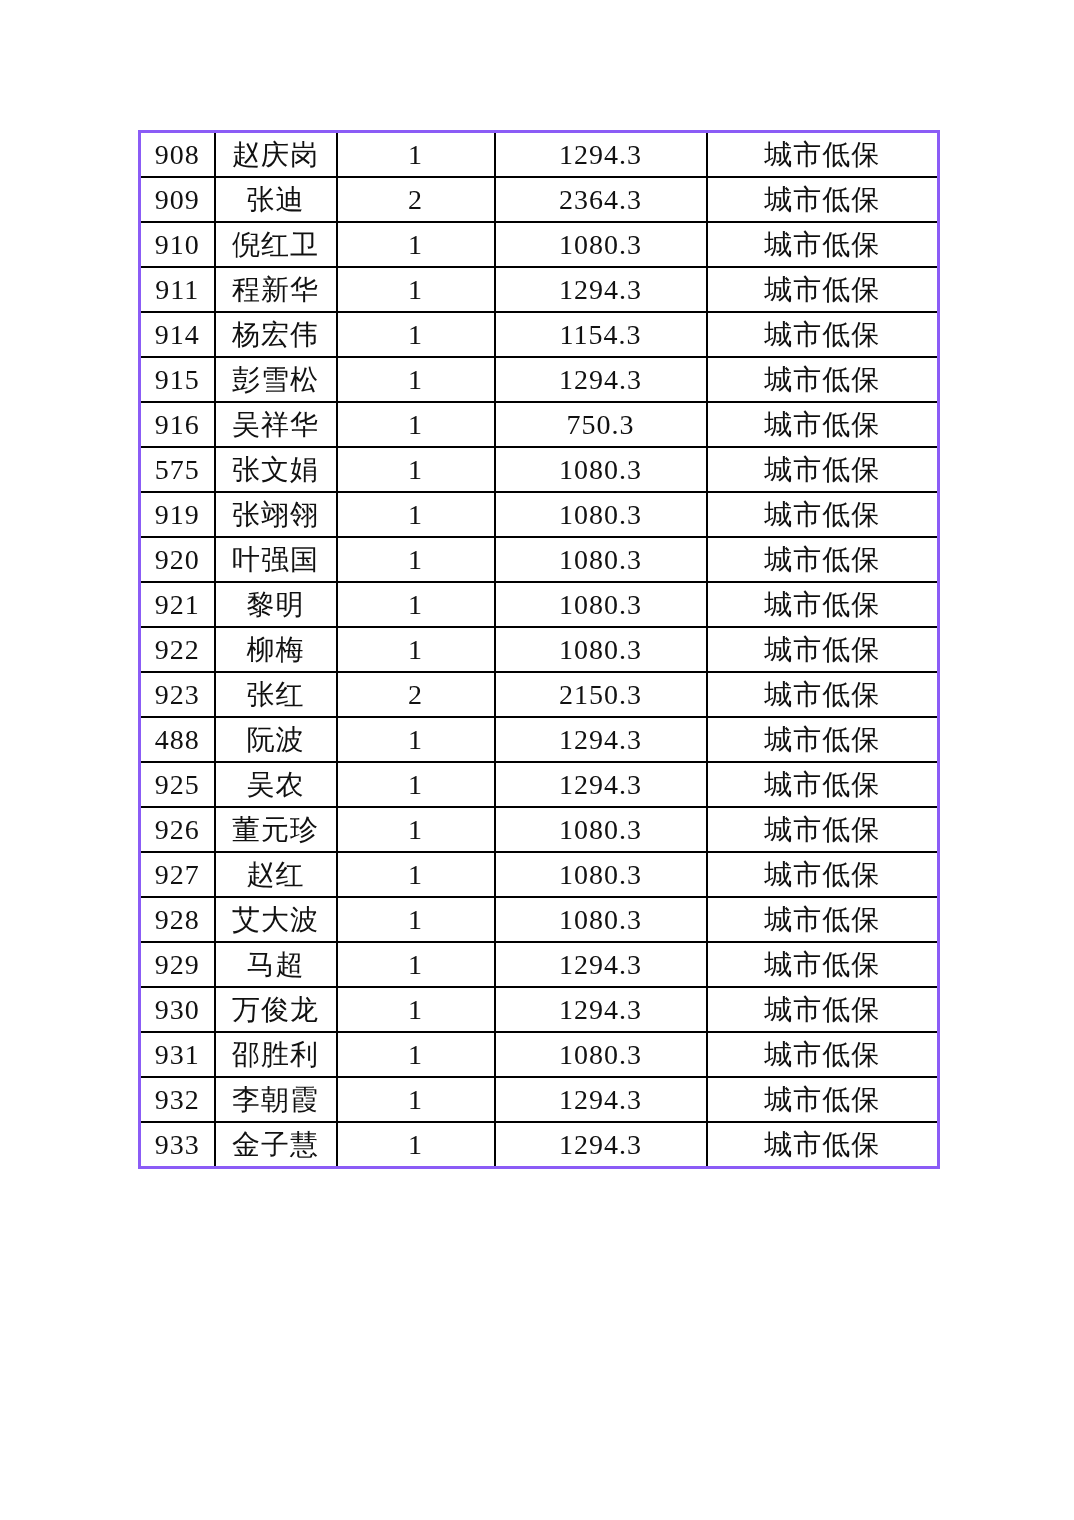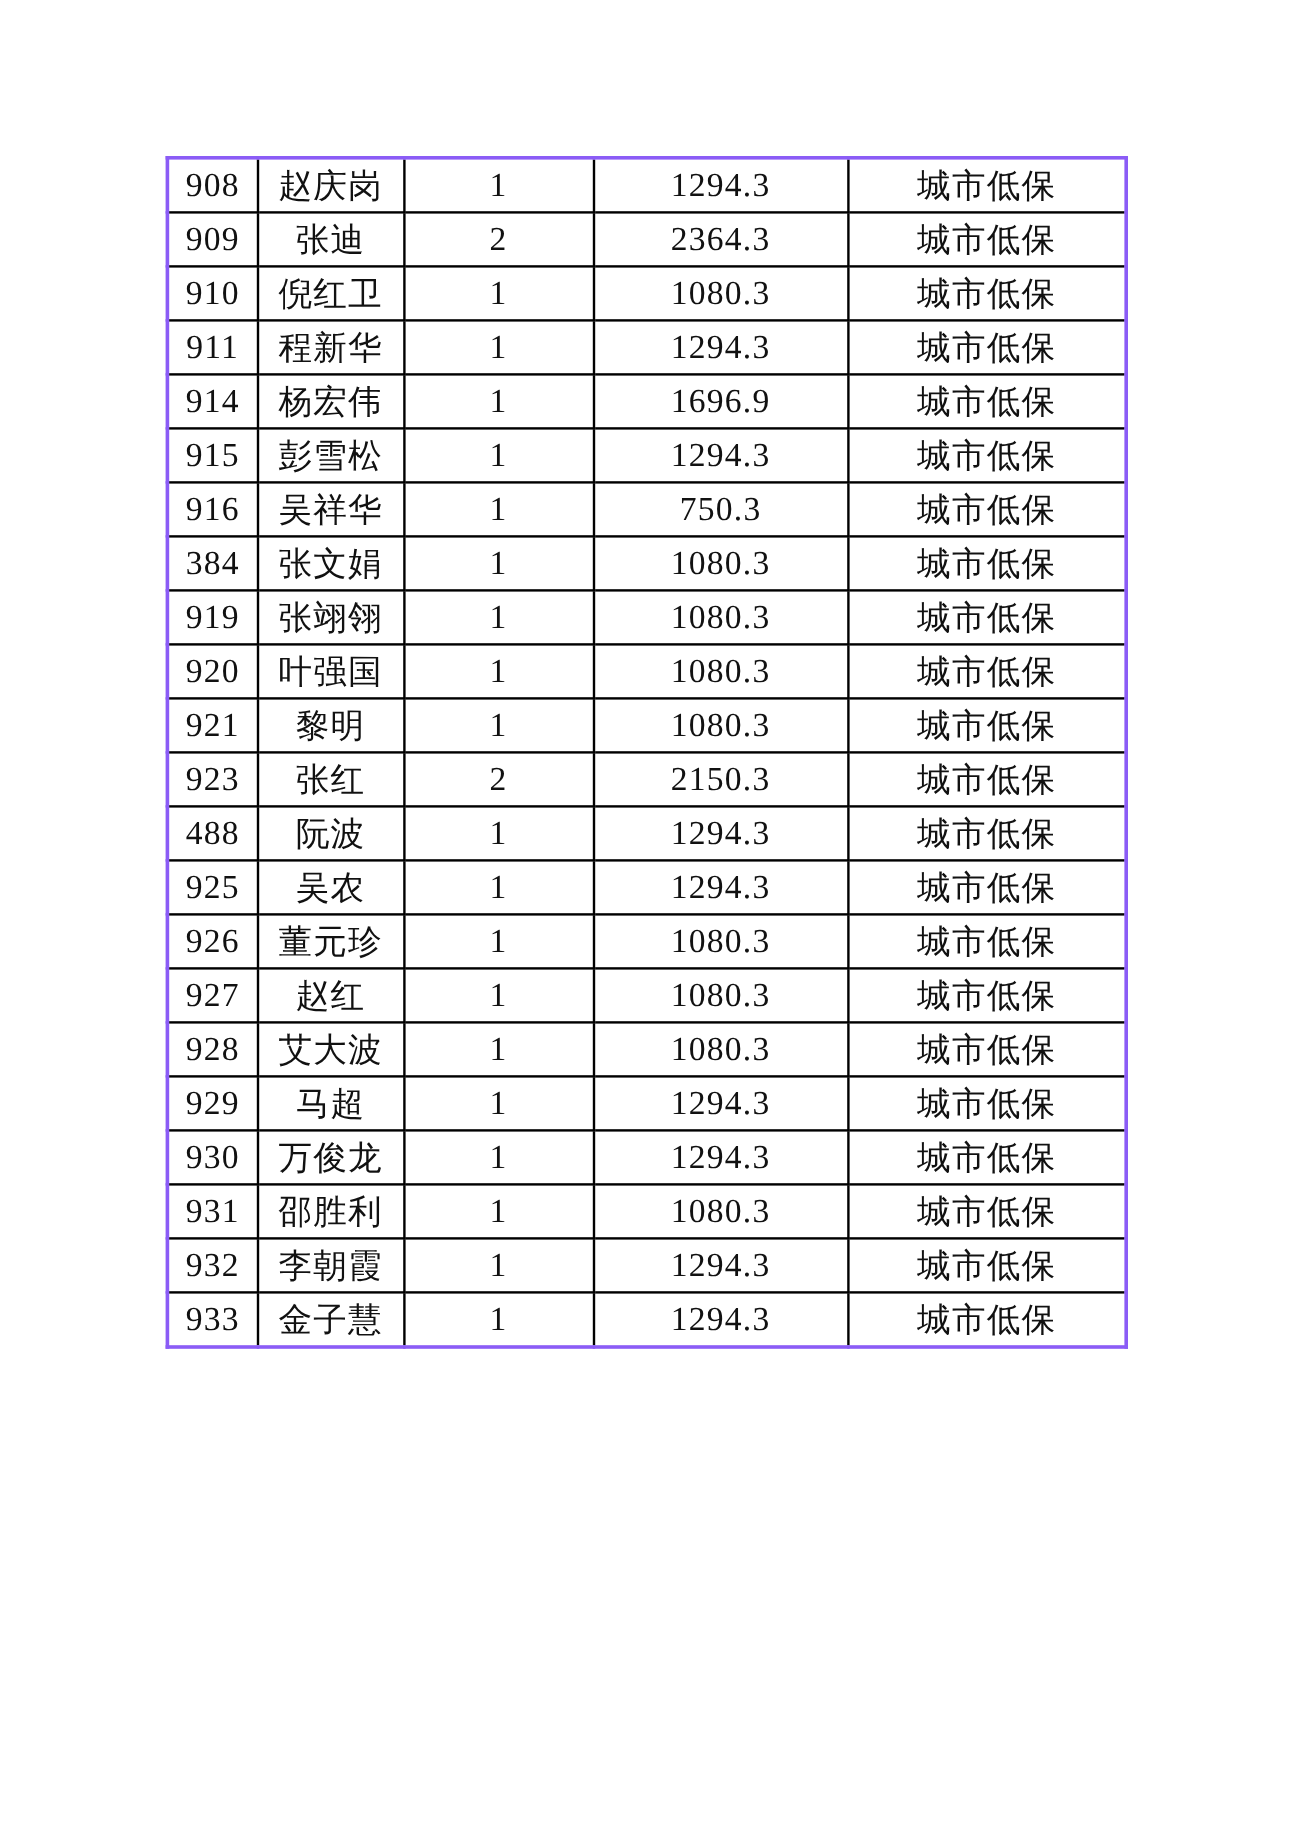--- a/index.html
+++ b/index.html
@@ -81,39 +81,39 @@
           <td>911</td>
           <td>程新华</td>
           <td>1</td>
           <td>1294.3</td>
           <td>城市低保</td>
         </tr>
         <tr>
           <td>914</td>
           <td>杨宏伟</td>
           <td>1</td>
-          <td>1696.9</td>
+          <td>1154.3</td>
           <td>城市低保</td>
         </tr>
         <tr>
           <td>915</td>
           <td>彭雪松</td>
           <td>1</td>
           <td>1294.3</td>
           <td>城市低保</td>
         </tr>
         <tr>
           <td>916</td>
           <td>吴祥华</td>
           <td>1</td>
           <td>750.3</td>
           <td>城市低保</td>
         </tr>
         <tr>
-          <td>384</td>
+          <td>575</td>
           <td>张文娟</td>
           <td>1</td>
           <td>1080.3</td>
           <td>城市低保</td>
         </tr>
         <tr>
           <td>919</td>
           <td>张翊翎</td>
           <td>1</td>
           <td>1080.3</td>
@@ -122,20 +122,27 @@
         <tr>
           <td>920</td>
           <td>叶强国</td>
           <td>1</td>
           <td>1080.3</td>
           <td>城市低保</td>
         </tr>
         <tr>
           <td>921</td>
           <td>黎明</td>
+          <td>1</td>
+          <td>1080.3</td>
+          <td>城市低保</td>
+        </tr>
+        <tr>
+          <td>922</td>
+          <td>柳梅</td>
           <td>1</td>
           <td>1080.3</td>
           <td>城市低保</td>
         </tr>
         <tr>
           <td>923</td>
           <td>张红</td>
           <td>2</td>
           <td>2150.3</td>
           <td>城市低保</td>

